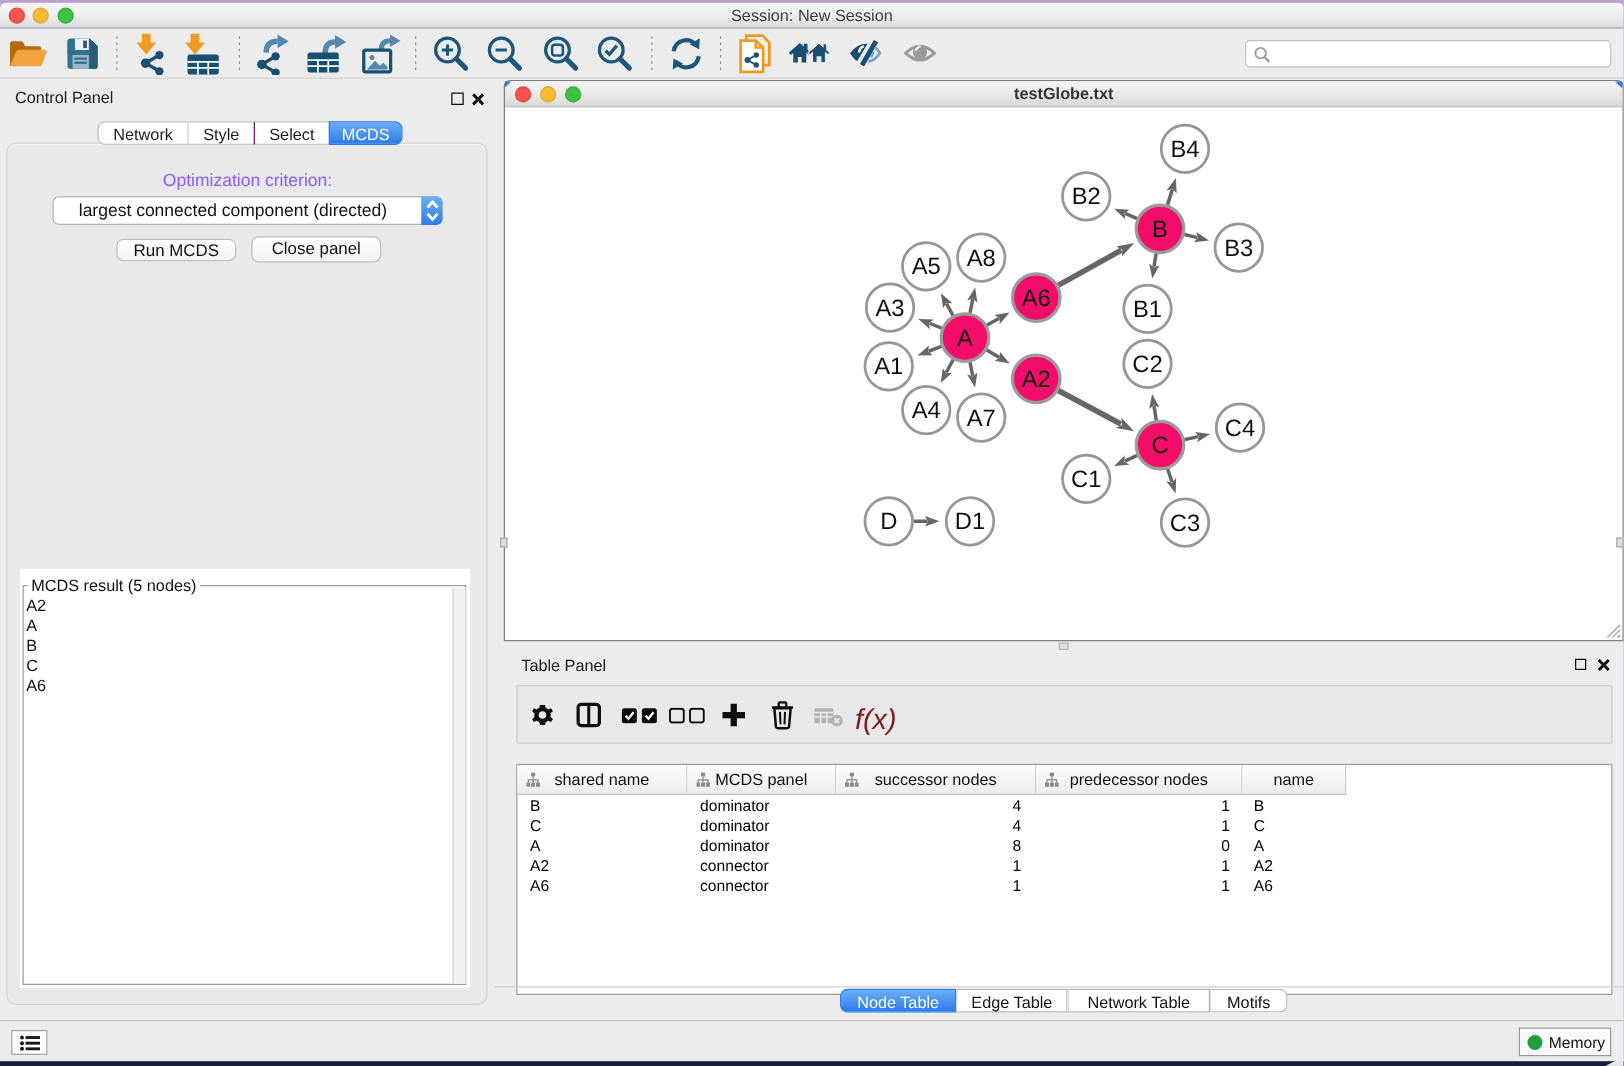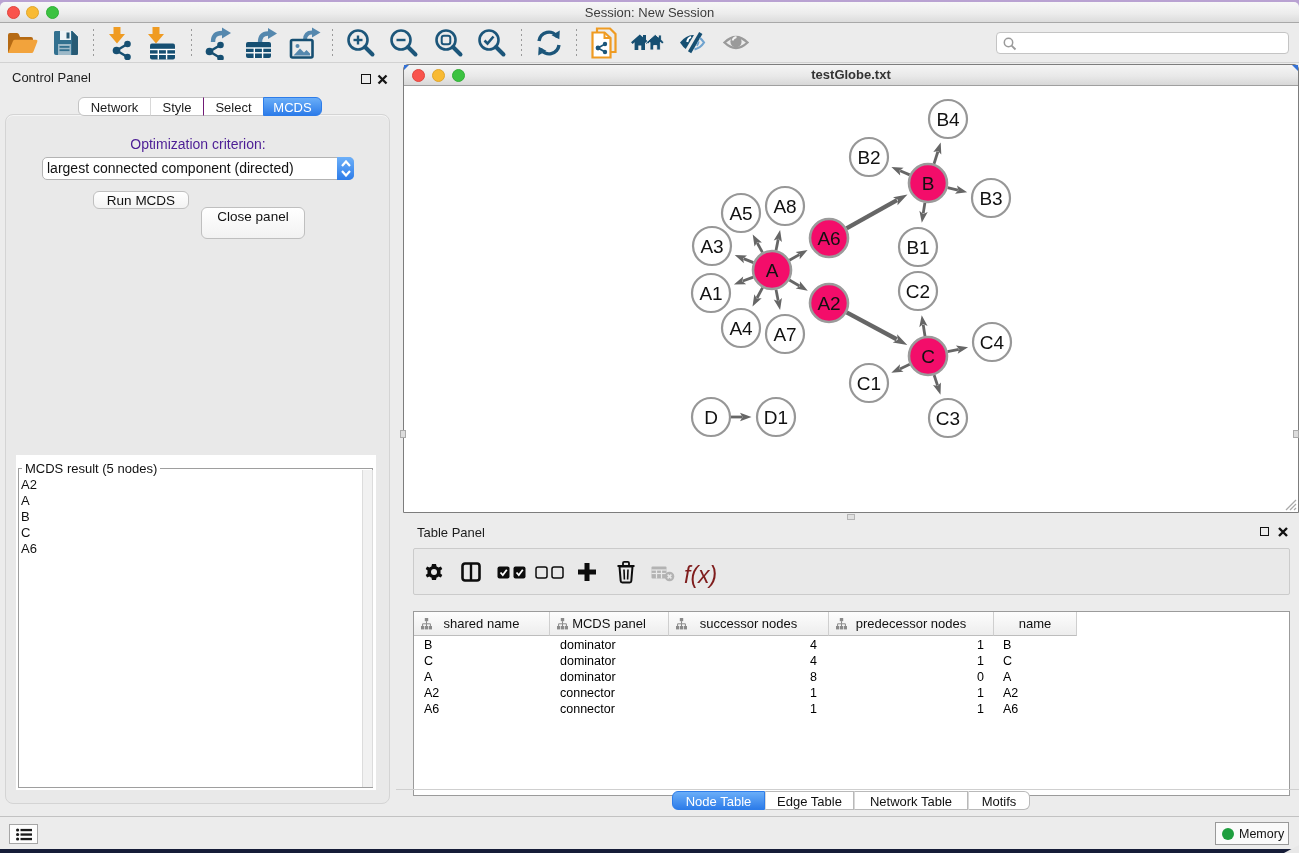--- a/index.html
+++ b/index.html
@@ -189,29 +189,29 @@
   <div class="abs ph" style="left:12px;top:7px">Control Panel</div>
   <div class="abs" style="left:361px;top:11px;width:10px;height:10px;border:1.6px solid #111"></div>
   <svg class="abs" style="left:377px;top:11px" width="11" height="11" viewBox="0 0 11 11">
       <path d="M1.5 1.5 L9.5 9.5 M9.5 1.5 L1.5 9.5" stroke="#161616" stroke-width="2.3"></path>
     </svg>
   <div class="abs innerpanel"></div>
   <div class="abs tab" style="left:78px;top:34px;width:73px;border-radius:6px 0 0 6px">Network</div>
   <div class="abs tab" style="left:150px;top:34px;width:54px;border-left:1px solid #d8d8d8">Style</div>
   <div class="abs tab" style="left:203px;top:34px;width:61px;border-left:1px solid #701a75">Select</div>
   <div class="abs tab tabsel" style="left:263px;top:34px;width:59px;border-radius:0 6px 6px 0">MCDS</div>
-  <div class="abs" style="left:0;top:73px;width:396px;text-align:center;font-size:14px;color:#4c1d95">Optimization criterion:</div>
-  <div class="abs" style="left:42px;top:94px;width:312px;height:23px;background:#fff;border:1px solid #b3b3b3;border-radius:5px;font-size:14px;line-height:21px;text-align:left;padding-left:4px;color:#111">largest connected component (directed)</div>
+  <div class="abs" style="left:0;top:73px;width:396px;text-align:center;font-size:14px;color:#8b5cf6">Optimization criterion:</div>
+  <div class="abs" style="left:42px;top:94px;width:312px;height:23px;background:#fff;border:1px solid #b3b3b3;border-radius:5px;font-size:14px;line-height:21px;text-align:left;padding-left:20px;color:#111">largest connected component (directed)</div>
   <div class="abs" style="left:337px;top:94px;width:17px;height:23px;background:linear-gradient(#6db0f9,#2d7ce9);border-radius:0 5px 5px 0"></div>
   <svg class="abs" style="left:340px;top:97px" width="12" height="17" viewBox="0 0 12 17">
     <path d="M2 6 L6 1.5 L10 6" fill="none" stroke="#fff" stroke-width="2.2"></path>
     <path d="M2 11 L6 15.5 L10 11" fill="none" stroke="#fff" stroke-width="2.2"></path>
   </svg>
   <div class="btn" style="left:93px;top:128px;width:96px;height:18px;line-height:17px">Run MCDS</div>
-  <div class="btn" style="left:201px;top:144px;width:104px;height:32px;line-height:17px">Close panel</div>
+  <div class="btn" style="left:201px;top:126px;width:104px;height:21px;line-height:17px">Close panel</div>
 
   <div class="abs" style="left:16px;top:392px;width:360px;height:335px;background:#fff"></div>
   <div class="abs" style="left:18px;top:405px;width:355px;height:320px;border:1px solid #9e9e9e"></div>
   <div class="abs" style="left:22px;top:398px;background:#fff;padding:0 3px;font-size:13px;color:#111">MCDS result (5 nodes)</div>
   <div class="abs" style="left:21px;top:414px;font-size:13px;line-height:16px;color:#111">A2<br>A<br>B<br>C<br>A6</div>
   <div class="abs" style="left:362px;top:407px;width:11px;height:317px;background:#f1f1f1;border-left:1px solid #dcdcdc;border-right:1px solid #dcdcdc"></div>
 </div>
 
 <div class="abs" style="left:396px;top:63px;width:903px;height:754px;background:#ececec"></div>
 

